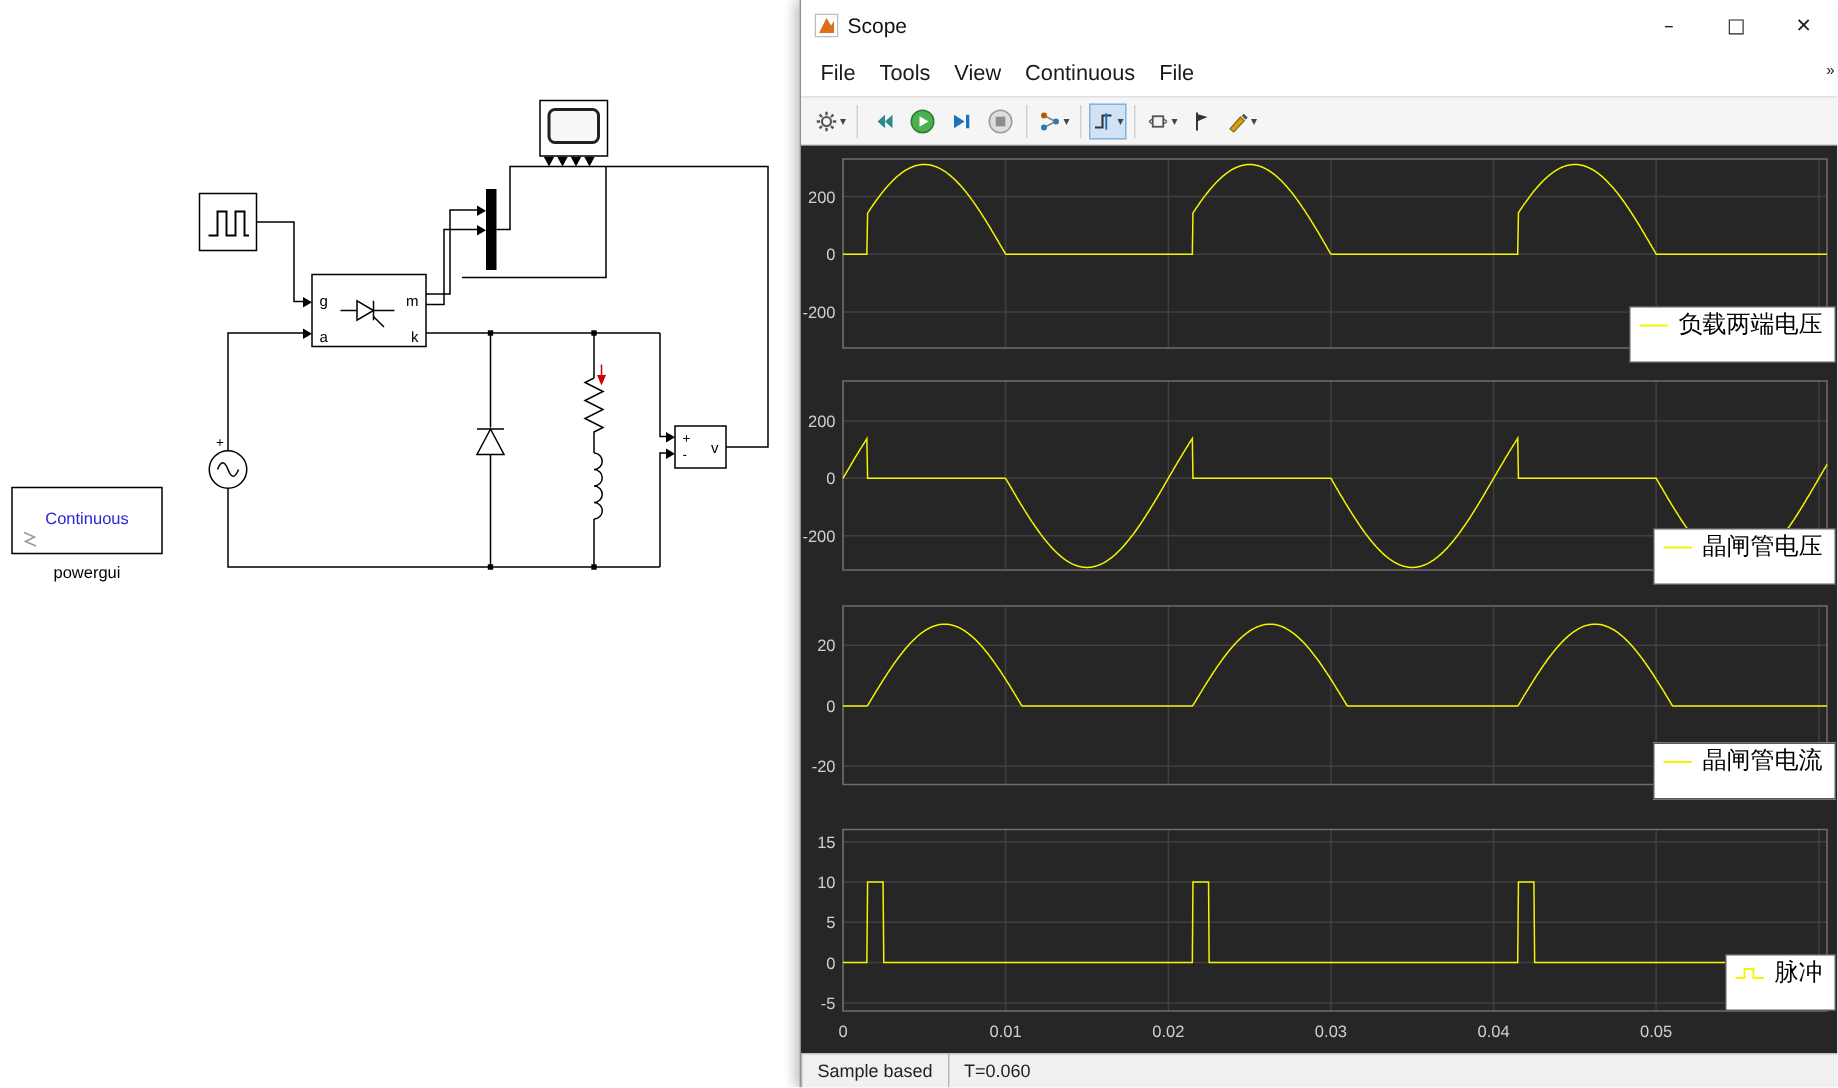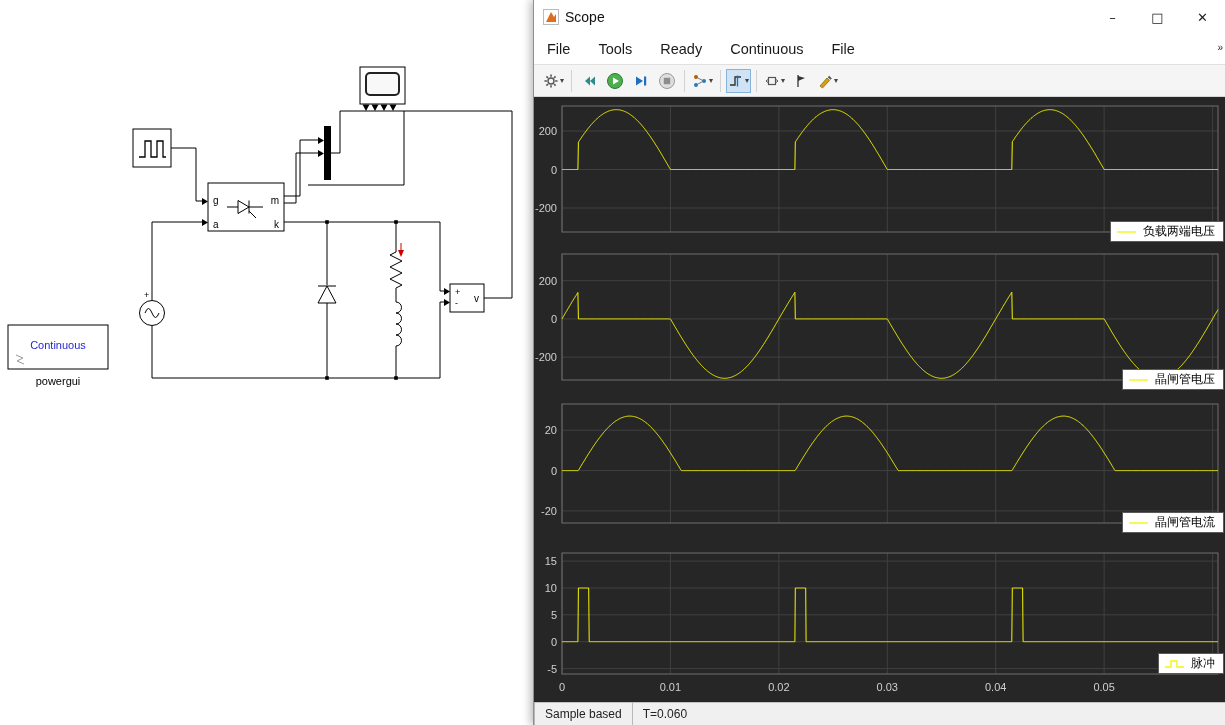--- a/index.html
+++ b/index.html
@@ -12,42 +12,42 @@
   
   #scope-window{position:absolute;left:533px;top:0;width:692px;height:725px;display:flex;flex-direction:column;
     background:#fff;border-left:1px solid #8f8f8f;box-shadow:-3px 0 8px rgba(0,0,0,.25);box-sizing:border-box;}
   .titlebar{height:34px;display:flex;align-items:center;background:#fff;flex:0 0 auto;}
   .app-icon{margin:0 6px 0 9px;display:flex;align-items:center;}
   .title{font-size:14px;color:#111;}
   .tspacer{flex:1;}
   .wbtn{width:45px;height:34px;border:0;background:transparent;font-size:13px;color:#222;cursor:default;
     font-family:"DejaVu Sans",sans-serif;padding:0;}
 
-  .menubar{height:30px;display:flex;align-items:center;gap:28px;padding-left:13px;background:#fff;flex:0 0 auto;position:relative;}
+  .menubar{height:30px;display:flex;align-items:center;gap:16px;padding-left:13px;background:#fff;flex:0 0 auto;position:relative;}
   .menu-item{font-size:14.5px;color:#1a1a1a;cursor:default;}
   .menu-overflow{position:absolute;right:2px;top:8px;font-size:10px;color:#222;}
 
   .toolbar{height:31px;display:flex;align-items:center;background:#f5f5f5;border-top:1px solid #e0e0e0;
     border-bottom:1px solid #d6d6d6;padding-left:6px;flex:0 0 auto;}
   .tbtn{display:flex;align-items:center;justify-content:center;height:24px;min-width:24px;border:1px solid transparent;
     background:transparent;margin:0 1px;padding:0 1px;}
   .tbtn.active{background:#cfe3f5;border:1px solid #86b3d9;}
   .caret{font-size:8px;color:#444;margin-left:1px;font-family:"DejaVu Sans",sans-serif;}
   .tsep{width:1px;height:22px;background:#d2d2d2;margin:0 4px;}
 
   .plot-canvas{flex:1 1 auto;background:#262626;padding-top:8px;overflow:hidden;position:relative;}
   .subplot{position:relative;width:100%;}
   .sp0{height:128px;margin-bottom:20px;}
   .sp1{height:128px;margin-bottom:22px;}
   .sp2{height:121px;margin-bottom:28px;}
   .sp3{height:145px;}
   .subplot svg{display:block;}
   .tick{fill:#cfcfcf;font-size:11px;font-family:"Liberation Sans",sans-serif;}
   .legend{position:absolute;right:1px;bottom:-9px;display:flex;align-items:center;gap:5px;background:#fff;
-    border:1px solid #5a5a5a;padding:1px 8px 1px 5px;z-index:3;font-size:12px;color:#000;white-space:nowrap;}
+    border:1px solid #5a5a5a;padding:1px 8px 14px 5px;z-index:3;font-size:16px;color:#000;white-space:nowrap;}
 
   .statusbar{height:22px;display:flex;align-items:center;background:#f0f0f0;border-top:1px solid #c3c3c3;
     font-size:12px;color:#222;flex:0 0 auto;}
   .status-left{flex:1;padding-left:8px;}
   .status-cell{border-left:1px solid #b8b8b8;padding:18px 10px;height:100%;display:flex;align-items:center;box-sizing:border-box;}
 </style>
 </head>
 <body>
 
 <div id="stage">
@@ -169,21 +169,21 @@
       <span class="title">Scope</span>
       <span class="tspacer"></span>
       <button class="wbtn">–</button>
       <button class="wbtn">□</button>
       <button class="wbtn">✕</button>
     </div>
 
     <div class="menubar">
       <span class="menu-item">File</span>
       <span class="menu-item">Tools</span>
-      <span class="menu-item">Ready</span>
+      <span class="menu-item">View</span>
       <span class="menu-item">Continuous</span>
       <span class="menu-item">File</span>
       <span class="menu-overflow">»</span>
     </div>
 
     <div class="toolbar">
       <button class="tbtn">
         <svg width="16" height="16">
             <circle cx="8" cy="8" r="3" fill="none" stroke="#555" stroke-width="1.4"></circle>
             <g stroke="#555" stroke-width="1.6">

